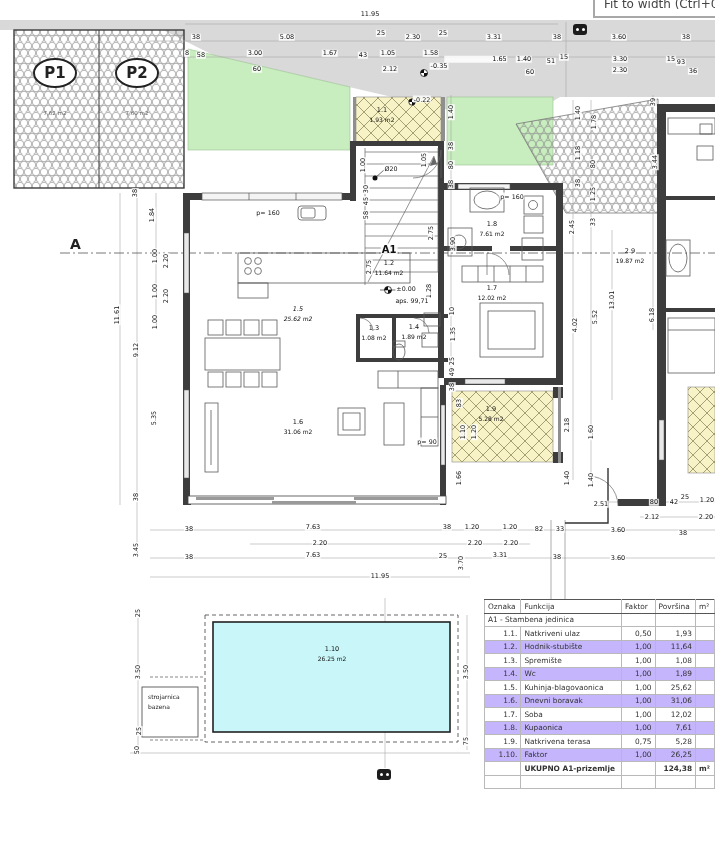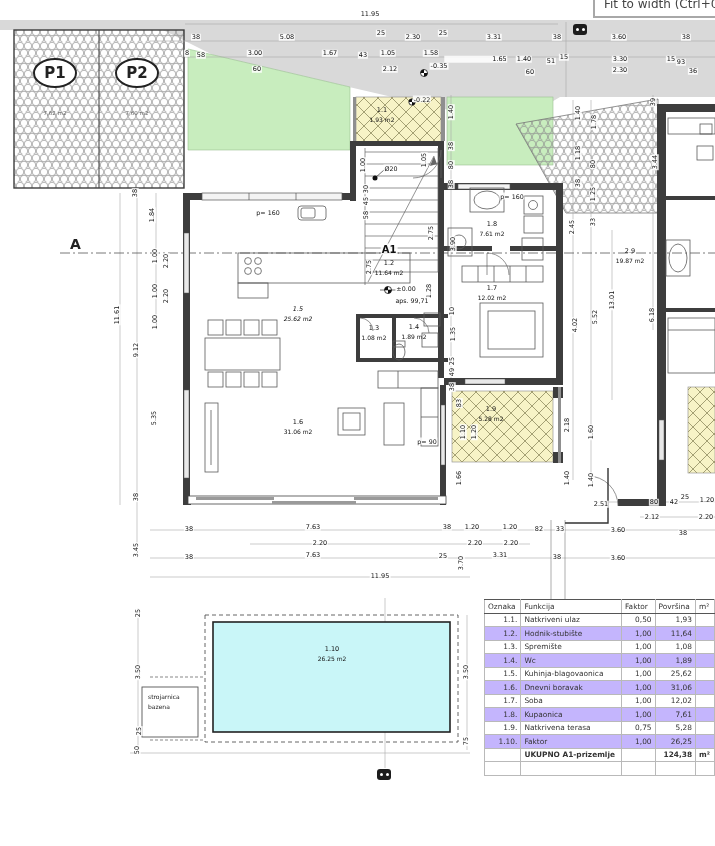--- a/index.html
+++ b/index.html
@@ -486,20 +486,26 @@
 
   <table id="legend">
     <tbody id="legend-head">
       <tr class="hdr">
         <td class="c-ozn" style="text-align:left">Oznaka</td>
         <td class="c-fun">Funkcija</td>
         <td class="c-fak">Faktor</td>
         <td class="c-pov">Površina</td>
         <td class="c-unit">m²</td>
       </tr>
+      <tr>
+        <td class="c-fun" colspan="2" style="text-align:left">A1 - Stambena jedinica</td>
+        <td class="c-fak"></td>
+        <td class="c-pov"></td>
+        <td class="c-unit"></td>
+      </tr>
     </tbody>
     <tbody id="legend-body">
         <tr>
           <td class="c-ozn">1.1.</td>
           <td class="c-fun">Natkriveni ulaz</td>
           <td class="c-fak">0,50</td>
           <td class="c-pov">1,93</td>
           <td class="c-unit"></td>
         </tr>
         <tr class="shade">

